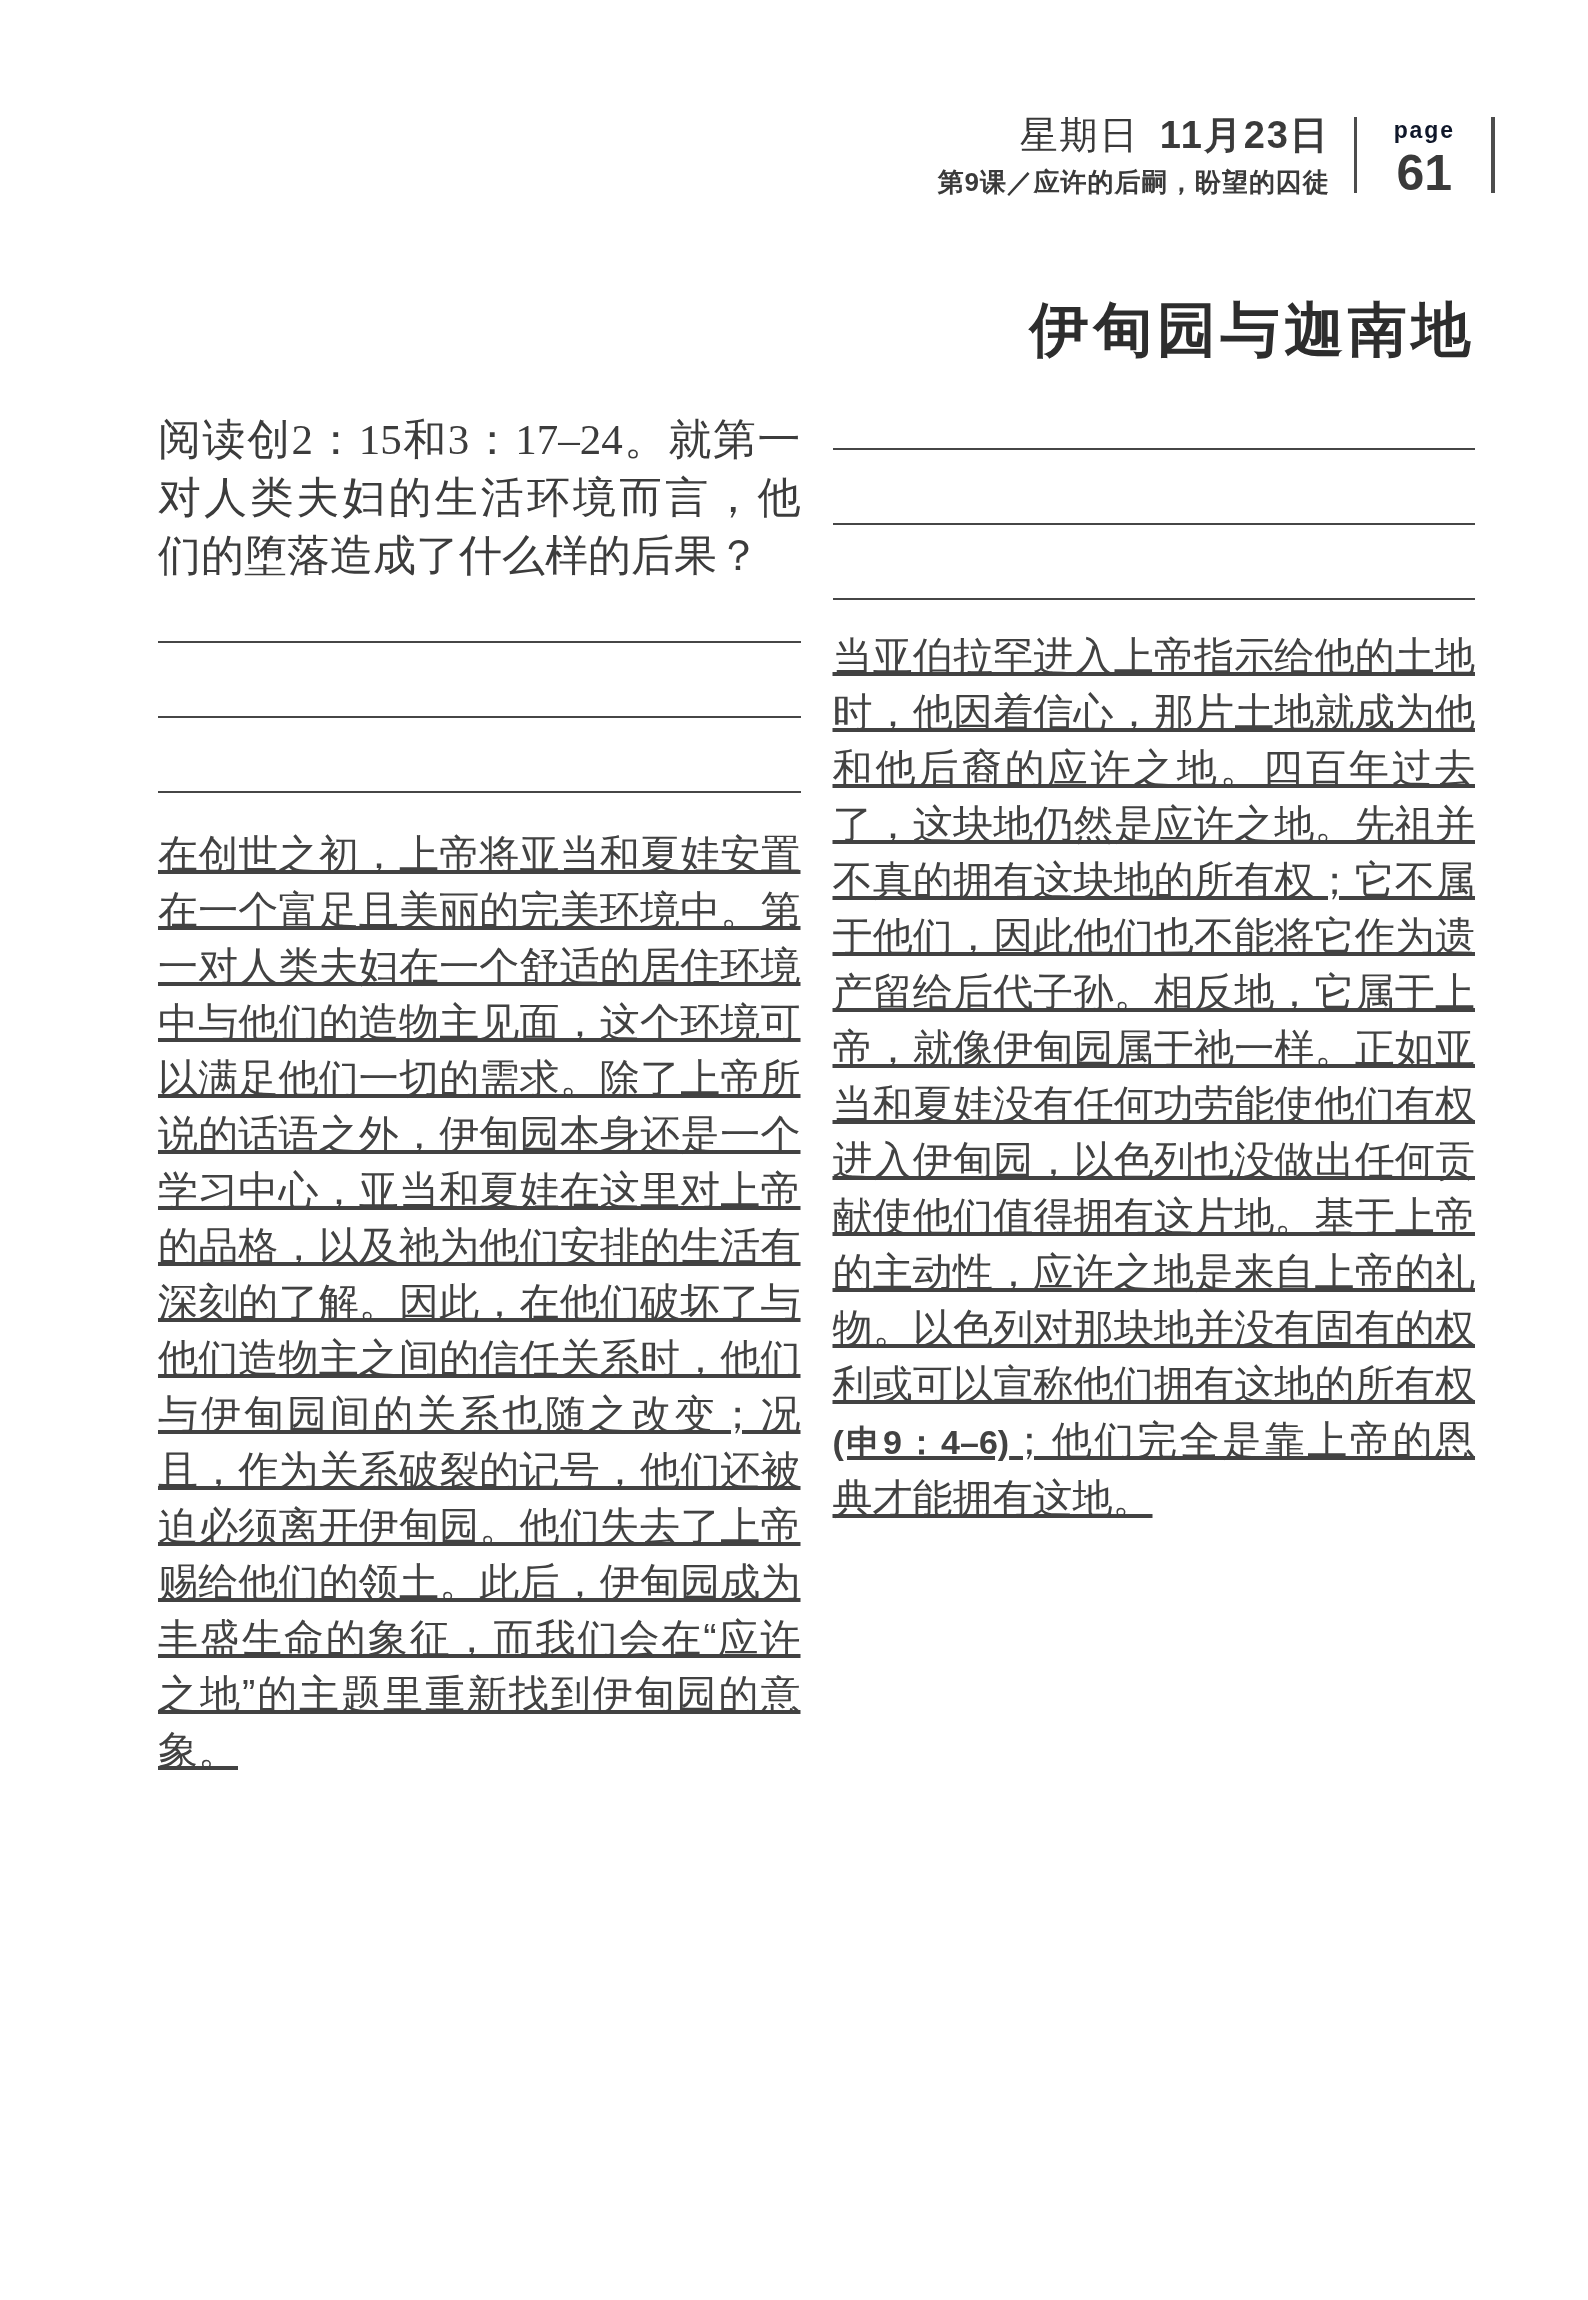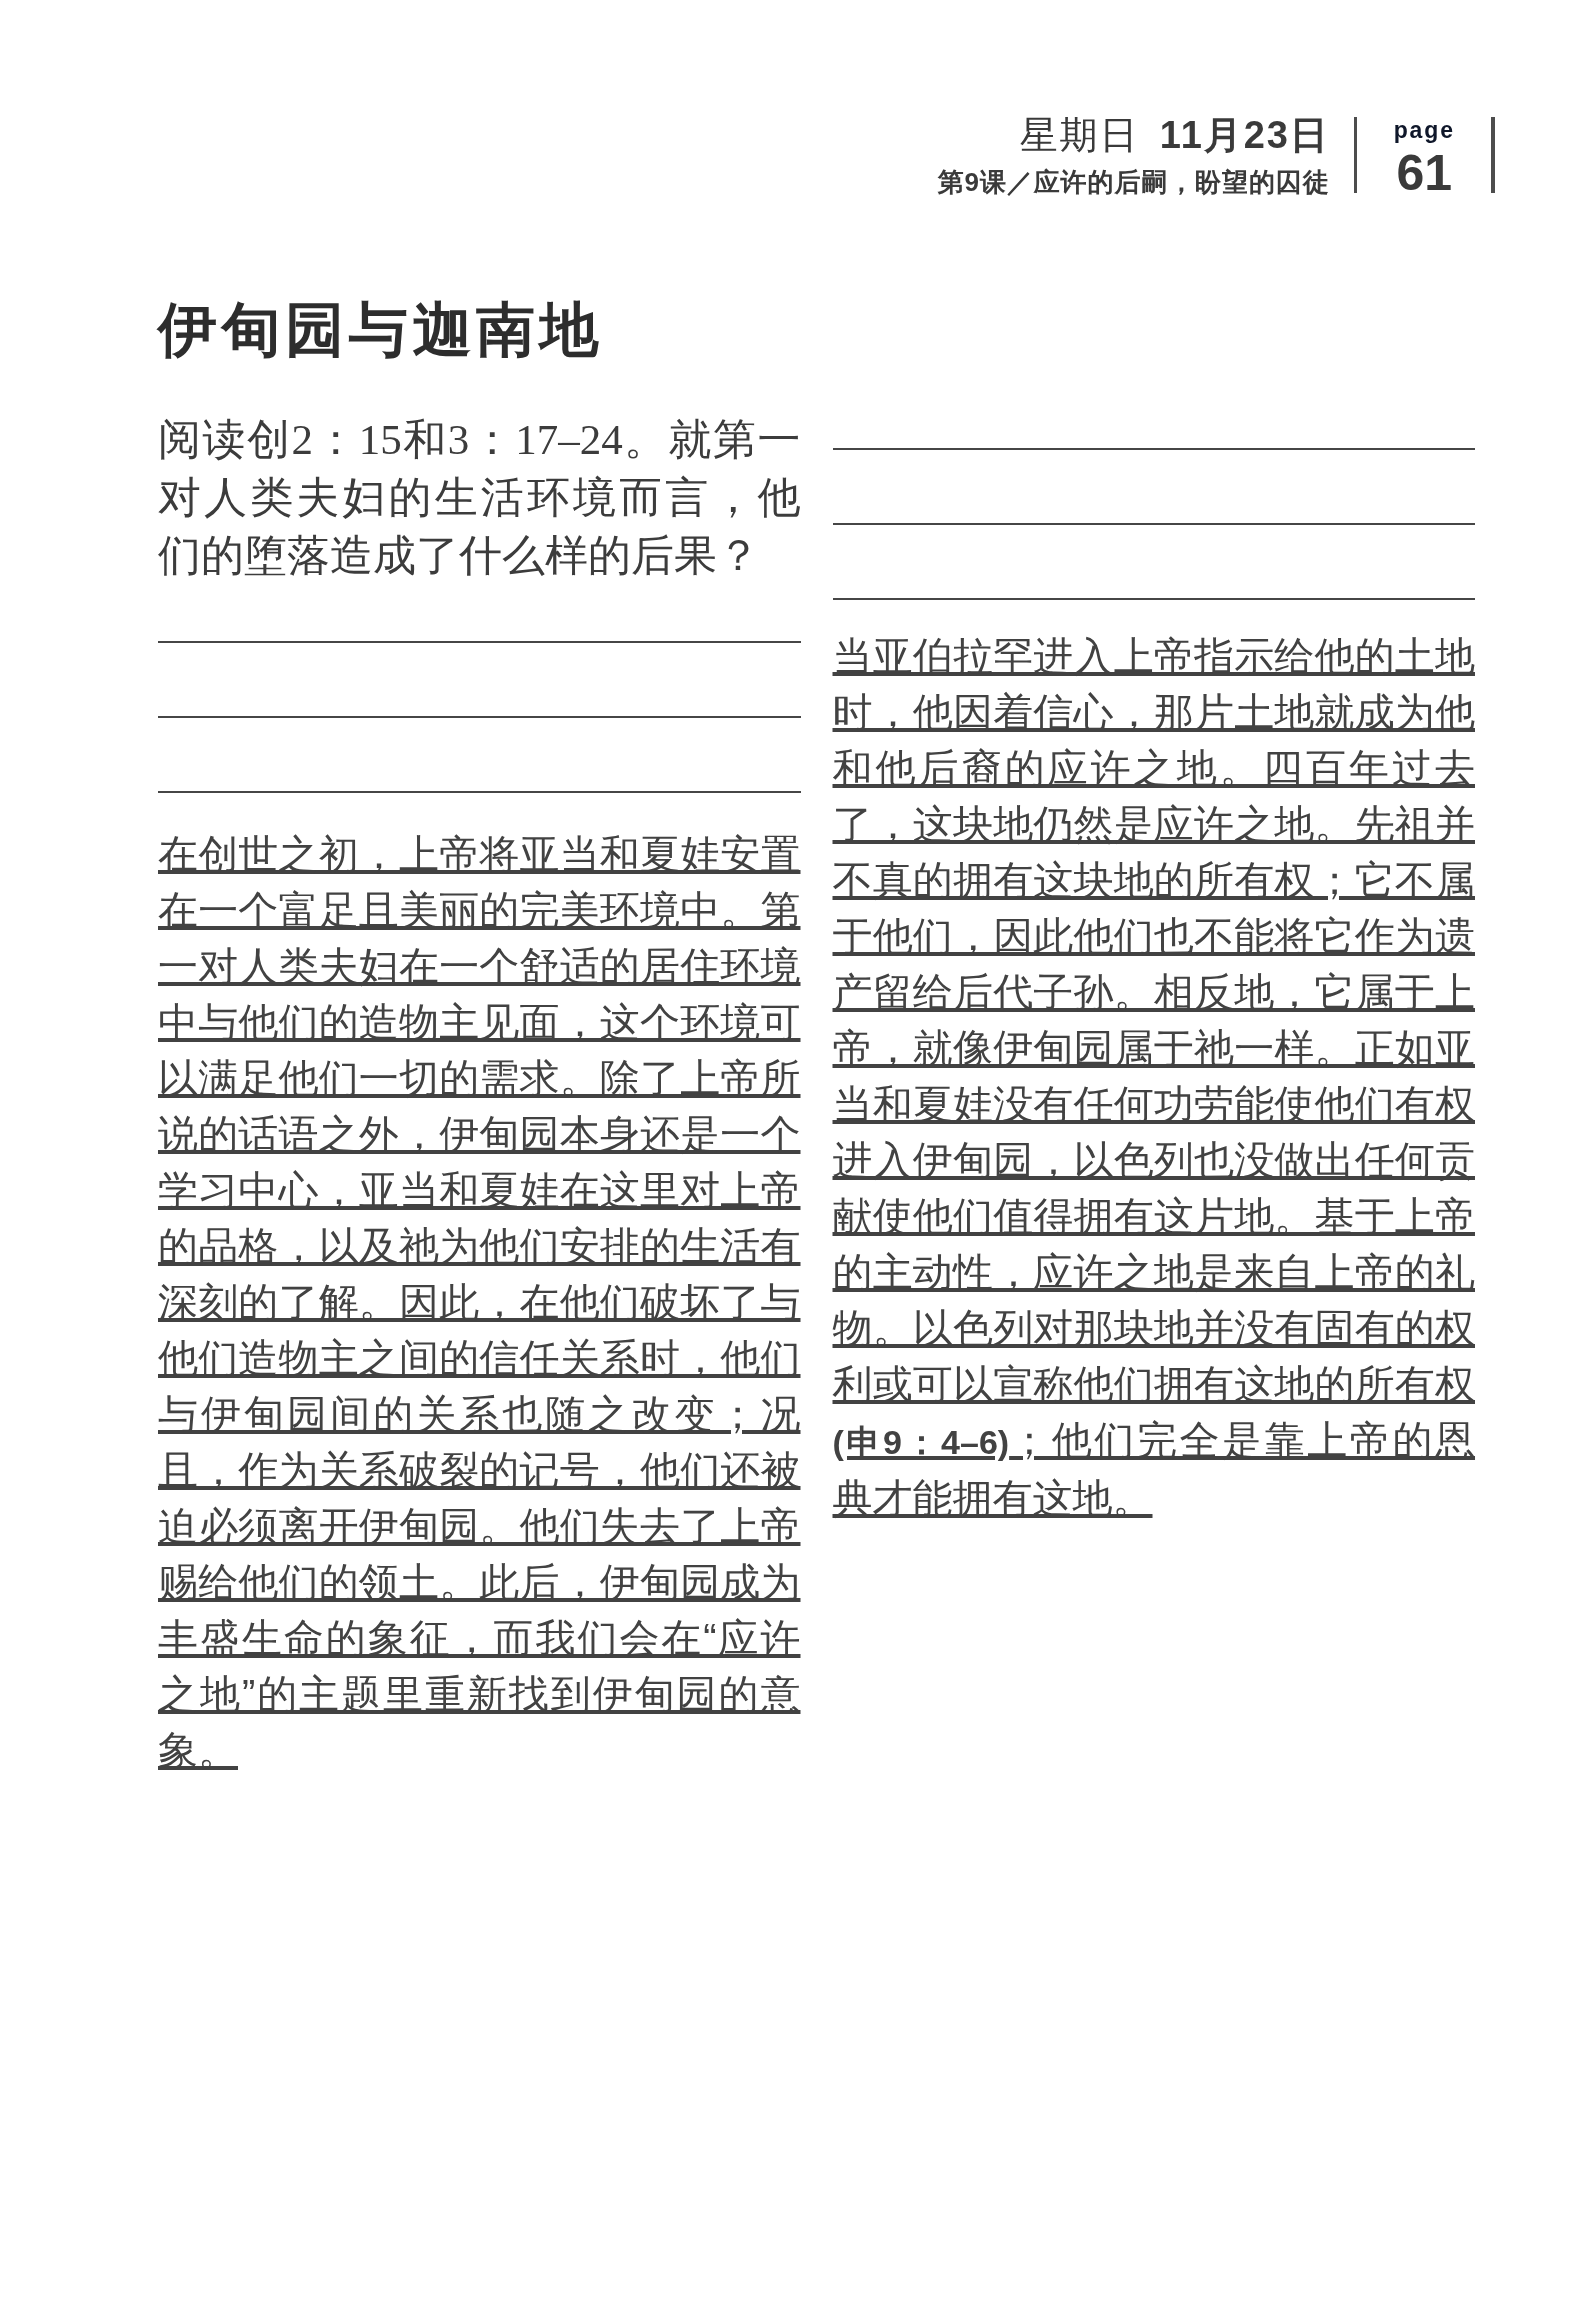--- a/index.html
+++ b/index.html
@@ -60,21 +60,21 @@
     font-size: 50px;
     font-weight: 700;
     color: #3a3a3a;
     line-height: 1;
     margin-top: 6.5px;
   }
 
   
   .title {
     margin: 102px 114px 0 158px;
-    text-align: left;
+    text-align: right;
     font-family: "Liberation Serif", serif;
     font-size: 59px;
     font-weight: 700;
     color: #2d2d2d;
     letter-spacing: 4.6px;
     line-height: 1.15;
   }
 
   
   .columns {

